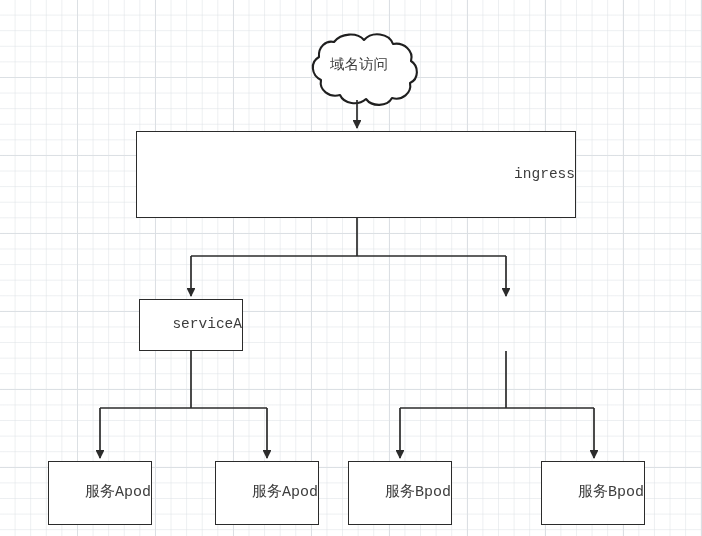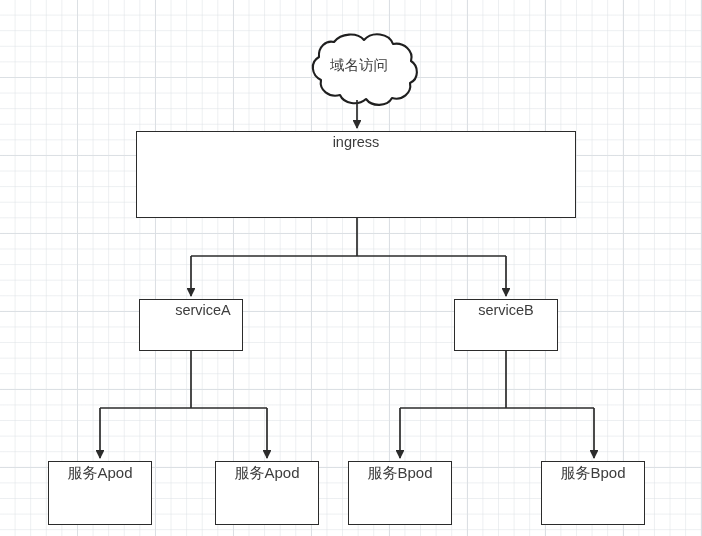--- a/index.html
+++ b/index.html
@@ -13,38 +13,38 @@
     height: 536px;
     background-color: #ffffff;
     background-image:
       linear-gradient(to right, rgba(222,226,230,0.55) 1px, transparent 1px),
       linear-gradient(to bottom, rgba(222,226,230,0.55) 1px, transparent 1px),
       linear-gradient(to right, rgba(205,210,216,0.75) 1px, transparent 1px),
       linear-gradient(to bottom, rgba(205,210,216,0.75) 1px, transparent 1px);
     background-size: 15.6px 15.6px, 15.6px 15.6px, 78px 78px, 78px 78px;
     background-position: -1px -1px, -1px -1px, -1px -1px, -1px -1px;
     overflow: hidden;
-    font-family: Liberation Sans, sans-serif;
+    font-family: Liberation Mono, monospace;
   }
   .svg-layer {
     position: absolute;
     left: 0;
     top: 0;
     width: 702px;
     height: 536px;
   }
   .node-box {
     position: absolute;
     box-sizing: border-box;
     border: 1.6px solid #2b2b2b;
     background: #ffffff;
     display: flex;
-    flex-direction: column;
+    flex-direction: row;
     align-items: center;
-    justify-content: space-between;
+    justify-content: flex-end;
     color: #3d3d3d;
     z-index: 3;
   }
   .node-label {
     font-size: 14.5px;
     line-height: 1.45;
     white-space: nowrap;
     color: #3d3d3d;
   }
   .node-label.cjk {
@@ -136,23 +136,20 @@
   <div id="cloud-label" class="node-label cjk">域名访问</div>
 
   <div id="ingress-box" class="node-box">
     <span class="node-label">ingress</span>
   </div>
 
   <div id="service-a-box" class="node-box">
     <span class="node-label">serviceA</span>
   </div>
 
-  <div id="service-b-box" class="node-box">
-    <span class="node-label">serviceB</span>
-  </div>
 
   <div id="pod-0" class="node-box pod-box">
     <span class="node-label cjk">服务Apod</span>
   </div>
 
   <div id="pod-1" class="node-box pod-box">
     <span class="node-label cjk">服务Apod</span>
   </div>
 
   <div id="pod-2" class="node-box pod-box">

